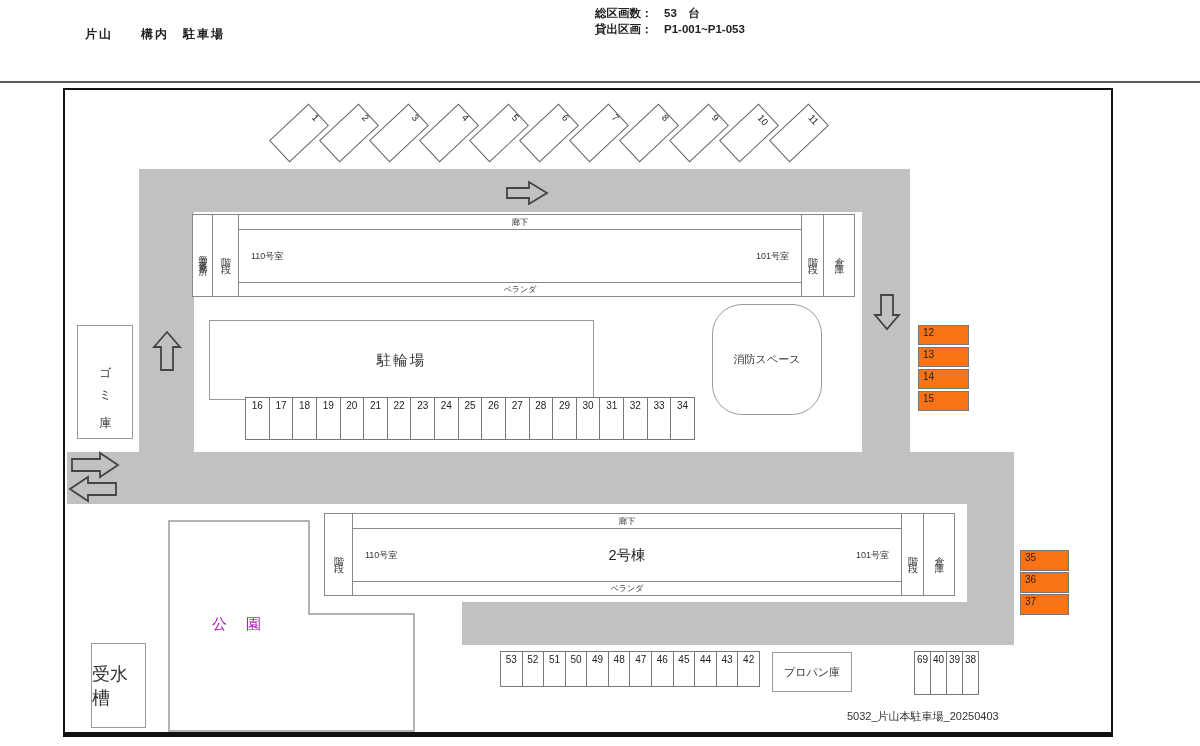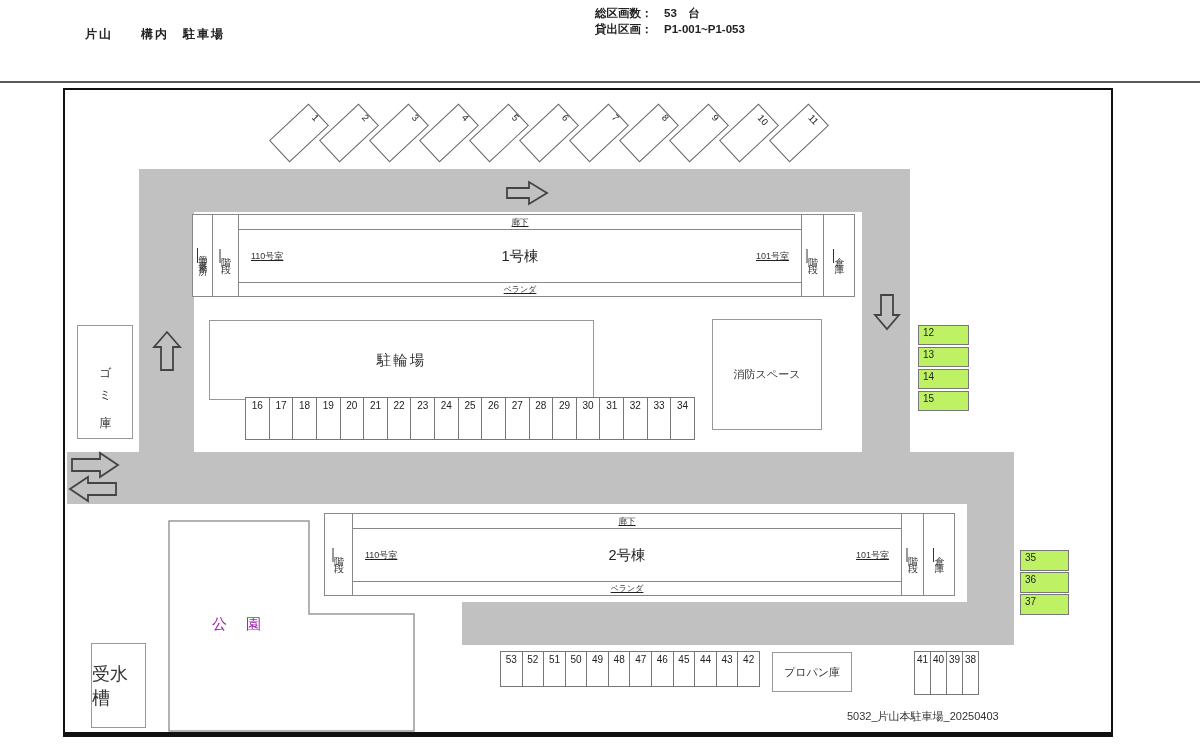--- a/index.html
+++ b/index.html
@@ -32,29 +32,29 @@
   }
 
   
   .prow { position:absolute; display:flex;padding-left:36px; }
   .prow .cell {
     flex:1; background:#fff; border:1px solid #777; border-left:none;
     font-size:10px; text-align:center; padding-top:2px; color:#222;
   }
   .prow .cell:first-child { border-left:1px solid #777; }
   .pcol { position:absolute; }
-  .pcol .cell { background:#bef264; border:1px solid #777; font-size:10px; padding:1px 0 0 4px; color:#222; }
+  .pcol .cell { background:#f97316; border:1px solid #777; font-size:10px; padding:1px 0 0 4px; color:#222; }
   #col-12-15 { left:853px; top:235px; width:51px; }
   #col-12-15 .cell { height:20px; margin-bottom:2px; }
   #col-35-37 { left:955px; top:460px; width:49px; }
   #col-35-37 .cell { height:21px; margin-bottom:1px; }
 
   
   .bldg { position:absolute; display:flex; background:#fff; border:1.5px solid #888; }
-  .bldg > div { border-right:1px solid #888;text-decoration:underline; }
+  .bldg > div { border-right:1px solid #888; }
   .bldg > div:last-child { border-right:none; }
   .vcol {
     display:flex; align-items:center; justify-content:center;
     writing-mode:vertical-rl; font-size:10px; color:#333; letter-spacing:7px;
   }
   .vcol.office { font-size:9px; letter-spacing:3px; }
   .w20{width:20px}.w22{width:22px}.w26{width:26px}.w28{width:28px}.w30{width:30px}
   .bmain { flex:1; display:flex; flex-direction:column; }
   .corridor { height:15px; line-height:14px; border-bottom:1px solid #888; text-align:center; font-size:8.5px; color:#333; }
   .bmid { flex:1; display:flex; align-items:center; justify-content:space-between; padding:0 12px; position:relative; }
@@ -62,21 +62,21 @@
   .bmid .bname { position:absolute; left:0; right:0; text-align:center; font-size:14.5px; color:#222; }
   .veranda { height:14px; line-height:13px; border-top:1px solid #888; text-align:center; font-size:8px; color:#333; }
 
   
   .fbox {
     position:absolute; background:#fff; border:1.5px solid #999;
     display:flex; align-items:center; justify-content:center; color:#333;
   }
   #garbage { left:12px; top:235px; width:56px; height:114px; writing-mode:vertical-rl; letter-spacing:11px; font-size:12px; padding-top:10px; }
   #bicycle { left:144px; top:230px; width:385px; height:80px; font-size:14.5px; letter-spacing:2px; }
-  #fire    { left:647px; top:229px; width:110px; height:111px; font-size:11px; }
+  #fire    { left:647px; top:214px; width:110px; height:111px; font-size:11px;border-radius:30px; }
   #propane { left:707px; top:562px; width:80px;  height:40px; font-size:11px; }
   #water   { left:26px;  top:553px; width:55px;  height:85px; font-size:18px; }
   #park-label { position:absolute; left:147px; top:525px; font-size:15px; color:#a21caf; letter-spacing:2px; }
   .plan-footer { position:absolute; left:782px; top:619px; font-size:11px; color:#333; }
 </style>
 </head>
 <body>
 
 <div class="hr-top"></div>
 <div class="page-title">片山　　構内　駐車場</div>
@@ -139,21 +139,20 @@
       </div>
     </div>
 
   <div class="bldg" style="left:127px; top:124px; width:663px; height:83px;">
     <div class="vcol office w20">管理事務所</div>
     <div class="vcol w26">階段</div>
     <div class="bmain">
       <div class="corridor">廊下</div>
       <div class="bmid">
         <span class="room">110号室</span>
-        <span class="bname">1号棟</span>
         <span class="room">101号室</span>
       </div>
       <div class="veranda">ベランダ</div>
     </div>
     <div class="vcol w22">階段</div>
     <div class="vcol w30">倉庫</div>
   </div>
 
   <div class="fbox" id="garbage">ゴミ庫</div>
   <div class="fbox" id="bicycle">駐輪場</div>
@@ -221,20 +220,20 @@
       <div class="cell"><span>48</span></div>
       <div class="cell"><span>47</span></div>
       <div class="cell"><span>46</span></div>
       <div class="cell"><span>45</span></div>
       <div class="cell"><span>44</span></div>
       <div class="cell"><span>43</span></div>
       <div class="cell"><span>42</span></div>
     </div>
   <div class="fbox" id="propane">プロパン庫</div>
   <div class="prow" style="left:813px; top:561px; width:101px; height:44px;">
-      <div class="cell"><span>41</span></div>
+      <div class="cell"><span>69</span></div>
       <div class="cell"><span>40</span></div>
       <div class="cell"><span>39</span></div>
       <div class="cell"><span>38</span></div>
     </div>
 
   <div class="plan-footer">5032_片山本駐車場_20250403</div>
 </div>
 
 </body></html>

